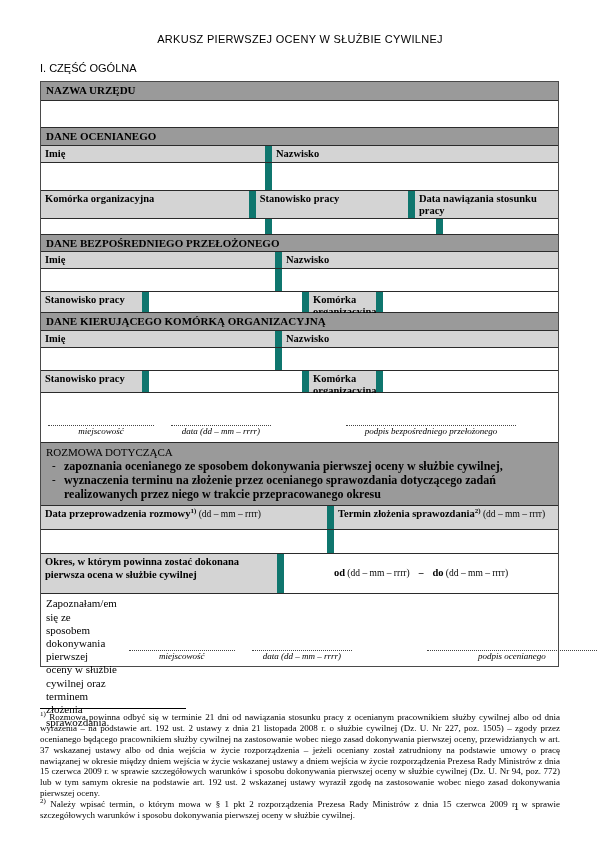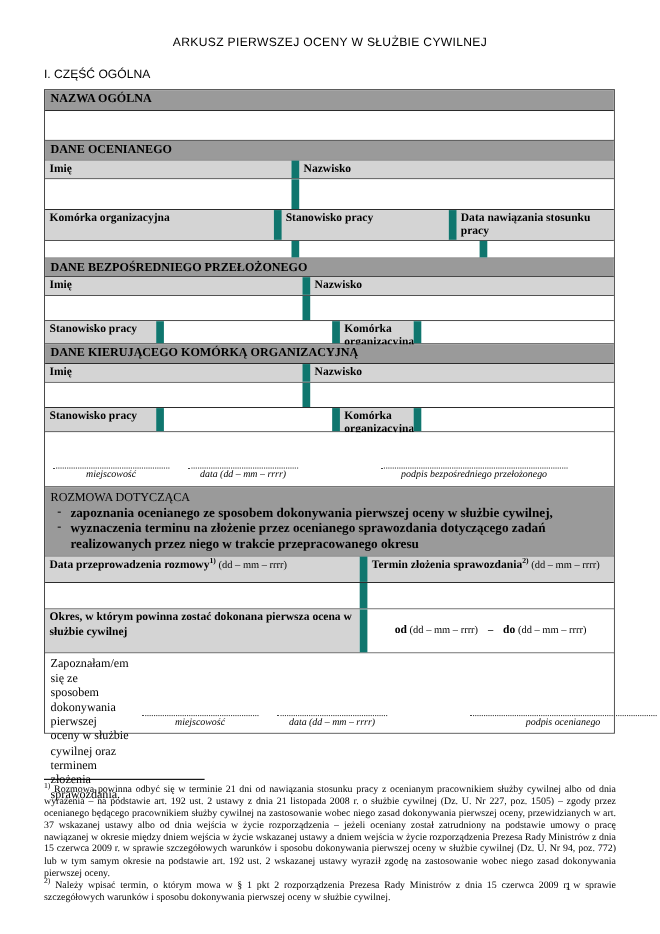--- a/index.html
+++ b/index.html
@@ -77,21 +77,21 @@
 <body>
 
 <div class="page">
 
   <div class="title">ARKUSZ PIERWSZEJ OCENY W SŁUŻBIE CYWILNEJ</div>
   <div class="part-label">I. CZĘŚĆ OGÓLNA</div>
 
   <div class="frm">
 
     <div class="row" style="height:18px">
-      <div class="c hd">NAZWA OGÓLNA</div>
+      <div class="c hd">NAZWA URZĘDU</div>
     </div>
     <div class="row" style="height:27px">
       <div class="c wc grow"></div>
     </div>
 
     <div class="row" style="height:18px">
       <div class="c hd">DANE OCENIANEGO</div>
     </div>
     <div class="row" style="height:17px">
       <div class="c lb" style="width:224px">Imię</div>
@@ -184,21 +184,21 @@
       </div>
       <div class="c lb grow">
         <span>Termin złożenia sprawozdania</span><sup class="ref">2)</sup><span class="fmt"> (dd – mm – rrrr)</span>
       </div>
     </div>
     <div class="row" style="height:24px">
       <div class="c wc" style="width:286px"></div>
       <div class="c wc grow"></div>
     </div>
     <div class="row" style="height:40px">
-      <div class="c lb" style="width:286px">Okres, w którym powinna zostać dokonana pierwsza ocena w służbie cywilnej</div>
+      <div class="c lb" style="width:236px">Okres, w którym powinna zostać dokonana pierwsza ocena w służbie cywilnej</div>
       <div class="c wc grow period-cell">
         <span class="period-line"><b>od</b><span> (dd – mm – rrrr)</span><span class="rng">–</span><b>do</b><span> (dd – mm – rrrr)</span></span>
       </div>
     </div>
 
     <div class="row" style="height:73px">
       <div class="c wc grow ack-cell">
         <div class="ack-text">Zapoznałam/em się ze sposobem dokonywania pierwszej oceny w służbie cywilnej oraz terminem złożenia sprawozdania.</div>
         <div class="sigrow">
           <div class="sigcol sg1">

